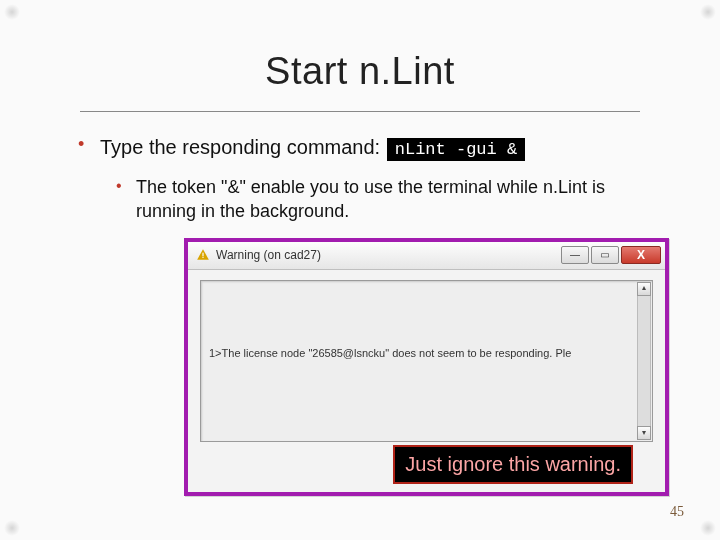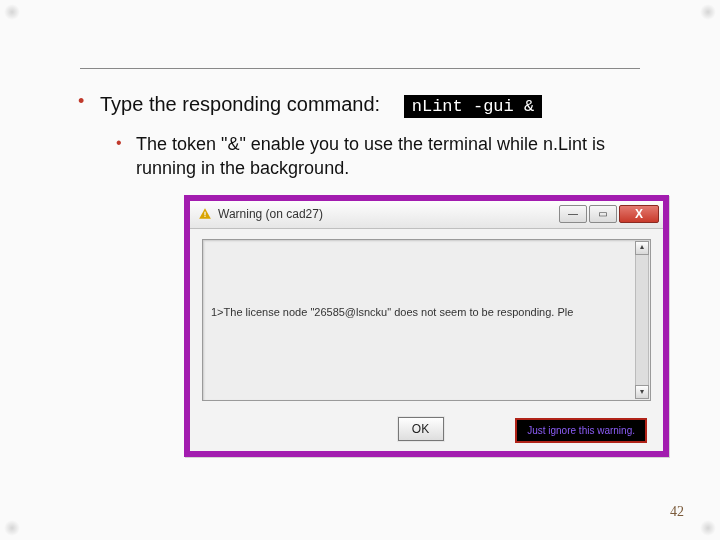--- a/index.html
+++ b/index.html
@@ -61,21 +61,21 @@
     font-size: 18px;
   }
 
   .cmd {
     display: inline-block;
     background: #000;
     color: #fff;
     font-family: "Courier New", monospace;
     font-size: 17px;
     padding: 2px 8px;
-    margin: 4px 0 8px 18px;
+    margin: 4px 0 8px 1px;
   }
 
   ul.inner {
     list-style: none;
     padding-left: 36px;
     margin-top: 6px;
   }
   ul.inner > li {
     position: relative;
     font-size: 18px;
@@ -88,21 +88,21 @@
     left: -20px;
     top: 0;
     color: #c0392b;
     font-size: 16px;
   }
 
   
   .dialog-wrap {
     margin: 14px 0 0 48px;
     width: 485px;
-    border: 6px solid #a21caf;
+    border: 4px solid #a21caf;
     box-shadow: 1px 1px 0 rgba(0,0,0,0.15);
     background: #f3f3f3;
     position: relative;
   }
   .dlg-titlebar {
     height: 28px;
     background: linear-gradient(#fdfdfd, #e6e6e6);
     border-bottom: 1px solid #bfbfbf;
     display: flex;
     align-items: center;
@@ -184,25 +184,25 @@
     border: 1px solid #777;
     background: linear-gradient(#fefefe,#dedede);
     font-size: 12px;
     color: #222;
     cursor: pointer;
     box-shadow: 0 0 0 1px rgba(0,0,0,0.05);
   }
 
   .callout {
     position: absolute;
-    right: 16px;
+    right: 32px;
     bottom: 8px;
     background: #000;
-    color: #8b5cf6;
-    font-size: 10px;
+    color: #fca5a5;
+    font-size: 20px;
     padding: 4px 10px;
     border: 2px solid #b02318;
   }
 
   .pagenum {
     position: absolute;
     right: 36px;
     bottom: 20px;
     color: #7a5a3a;
     font-size: 14px;
@@ -212,20 +212,21 @@
 </head>
 <body>
 
 <div class="corner tl"></div>
 <div class="corner tr"></div>
 <div class="corner bl"></div>
 <div class="corner br"></div>
 
 <div class="slide">
 
+  <h1 class="title">Start n.Lint</h1>
   <hr class="title-rule">
 
   <ul class="outer">
     <li>
       <span>Type the responding command:</span>
       <div class="cmd">nLint -gui &amp;</div>
 
       <ul class="inner">
         <li>
           <span>The token "&amp;" enable you to use the terminal while n.Lint is running in the background.</span>
@@ -264,13 +265,13 @@
             </div>
           </div>
 
         </li>
       </ul>
     </li>
   </ul>
 
 </div>
 
-<div class="pagenum">42</div>
+<div class="pagenum">45</div>
 
 </body></html>

